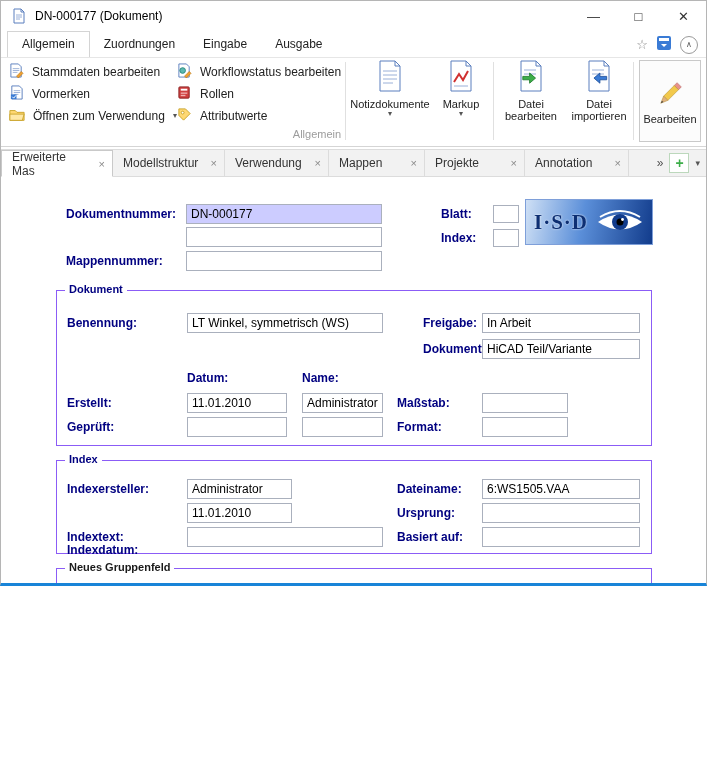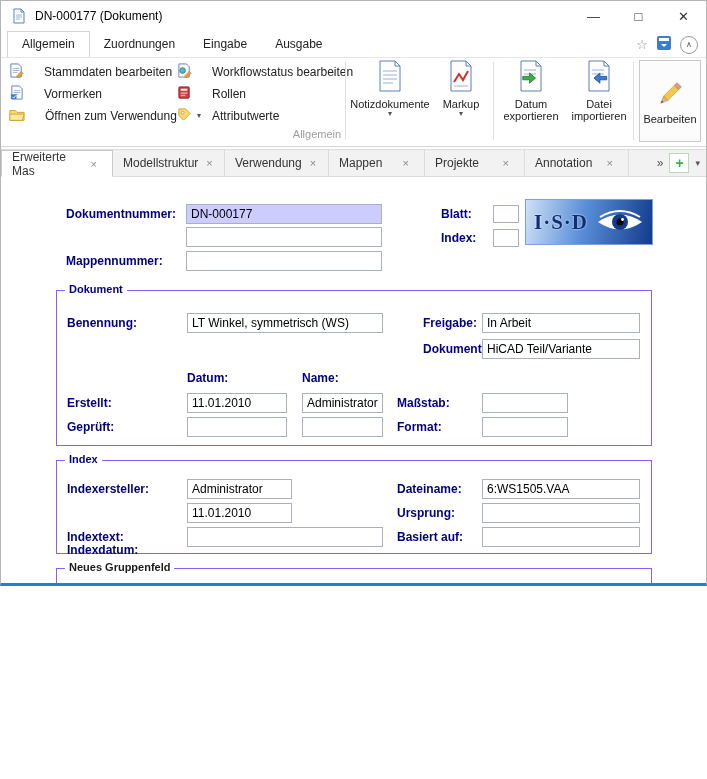--- a/index.html
+++ b/index.html
@@ -14,30 +14,30 @@
   .title-icon{margin-left:10px;display:flex;}
   
   .ribbon-tabs{position:absolute;top:30px;left:0;right:0;height:26px;background:#fff;display:flex;align-items:flex-end;padding-left:6px;box-sizing:border-box;}
   .rtab{padding:5px 14px 6px 14px;font-size:12px;color:#222;}
   .rtab.active{border:1px solid #d4d4d4;border-bottom:1px solid #fff;background:#fff;margin-bottom:-1px;}
   .ribbon-right{position:absolute;right:8px;top:34px;display:flex;gap:8px;align-items:center;}
   .mini-ico{font-size:13px;color:#8a8a8a;}
   .circle-ico{width:16px;height:16px;border:1px solid #9a9a9a;border-radius:50%;display:flex;align-items:center;justify-content:center;font-size:8px;color:#555;}
   
   .ribbon-body{position:absolute;top:56px;left:0;right:0;height:88px;background:#fff;border-bottom:1px solid #d5d5d5;border-top:1px solid #e6e6e6;}
-  .sbtn{position:absolute;display:flex;align-items:center;gap:20px;height:20px;font-size:12px;color:#222;cursor:default;white-space:nowrap;}
+  .sbtn{position:absolute;display:flex;align-items:center;gap:8px;height:20px;font-size:12px;color:#222;cursor:default;white-space:nowrap;}
   .lbtn{position:absolute;top:2px;display:flex;flex-direction:column;align-items:center;font-size:11px;color:#222;text-align:center;line-height:1.15;cursor:default;}
   .lbtn .cap{margin-top:3px;}
   .caret{font-size:8px;color:#555;line-height:1;}
   .vsep{position:absolute;top:4px;width:1px;height:78px;background:#e0e0e0;}
   .group-label{position:absolute;left:0;width:632px;top:70px;text-align:center;font-size:11px;color:#9c9c9c;}
   .big-frame{position:absolute;left:638px;top:2px;width:62px;height:82px;border:1px solid #c9c9c9;background:#fcfcfc;box-sizing:border-box;display:flex;flex-direction:column;align-items:center;justify-content:center;font-size:11px;color:#222;cursor:default;}
   
   .doc-tabs{position:absolute;top:148px;left:0;right:0;height:28px;background:#f2f2f2;border-top:1px solid #dcdcdc;border-bottom:1px solid #dcdcdc;display:flex;align-items:stretch;box-sizing:border-box;}
-  .dtab{display:flex;align-items:center;justify-content:space-between;padding:0 15px 0 10px;font-size:12px;color:#333;border-right:1px solid #dcdcdc;box-sizing:border-box;cursor:default;}
+  .dtab{display:flex;align-items:center;justify-content:space-between;padding:0 7px 0 10px;font-size:12px;color:#333;border-right:1px solid #dcdcdc;box-sizing:border-box;cursor:default;}
   .dtab .x{color:#8a8a8a;font-size:11px;margin-left:8px;}
   .dtab.active{background:#fff;border:1px solid #c9c9c9;border-bottom:1px solid #fff;margin-bottom:-1px;}
   .dtabs-right{margin-left:auto;display:flex;align-items:center;gap:6px;padding-right:6px;}
   .overflow-btn{font-size:12px;color:#555;}
   .add-btn{width:18px;height:18px;border:1px solid #bcd8bc;background:#fff;color:#3dae49;font-weight:bold;font-size:14px;display:flex;align-items:center;justify-content:center;line-height:1;}
   .dd-btn{font-size:9px;color:#555;}
   
   .form{position:absolute;top:177px;left:0;right:0;bottom:0;background:#fff;}
   .lbl{position:absolute;color:#000080;font-weight:bold;font-size:12px;white-space:nowrap;}
   .lbl.black{color:#1a1a1a;}
@@ -169,21 +169,21 @@
 
     <div class="vsep" style="left:492px;"></div>
 
     <div class="lbtn" style="left:498px;width:64px;">
       <span><svg width="26" height="32" viewBox="0 0 26 32">
             <path d="M3 1h15l5 5v25H3z" fill="#fff" stroke="#5b7fbe"></path>
             <path d="M18 1v5h5" fill="none" stroke="#5b7fbe"></path>
             <path d="M6 10h12M6 14h12" stroke="#9ab0d8"></path>
             <path d="M8 24h8v-4l7 6-7 6v-4H8z" fill="#3dae49" stroke="#1d7a2b" transform="translate(-2,-4) scale(0.85)"></path>
           </svg></span>
-      <span class="cap">Datum exportieren</span>
+      <span class="cap">Datei bearbeiten</span>
     </div>
 
     <div class="lbtn" style="left:566px;width:64px;">
       <span><svg width="26" height="32" viewBox="0 0 26 32">
             <path d="M3 1h15l5 5v25H3z" fill="#fff" stroke="#5b7fbe"></path>
             <path d="M18 1v5h5" fill="none" stroke="#5b7fbe"></path>
             <path d="M6 10h12M6 14h12" stroke="#9ab0d8"></path>
             <path d="M22 24h-8v-4l-7 6 7 6v-4h8z" fill="#3a7bd5" stroke="#1d4f9a" transform="translate(2,-4) scale(0.85)"></path>
           </svg></span>
       <span class="cap">Datei importieren</span>

